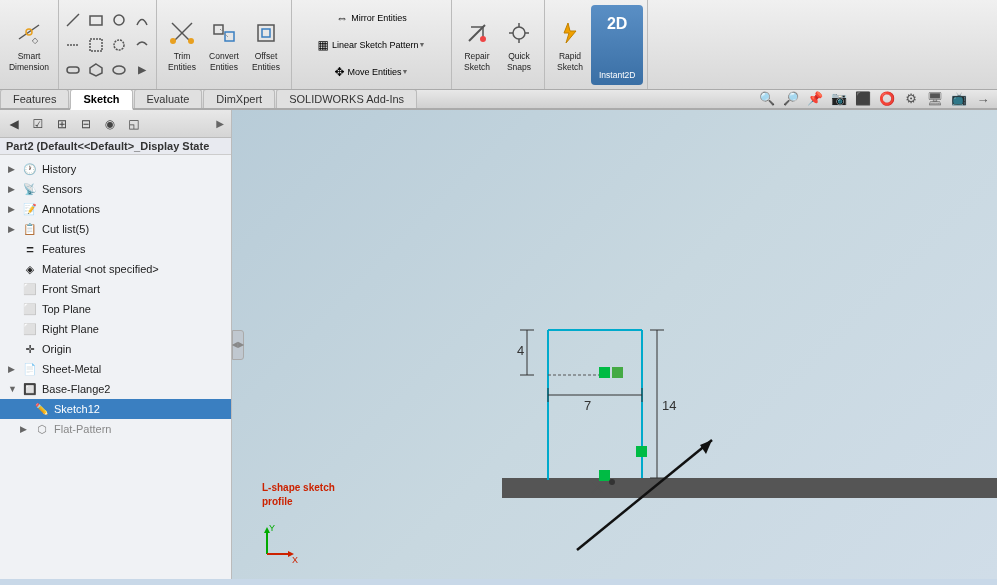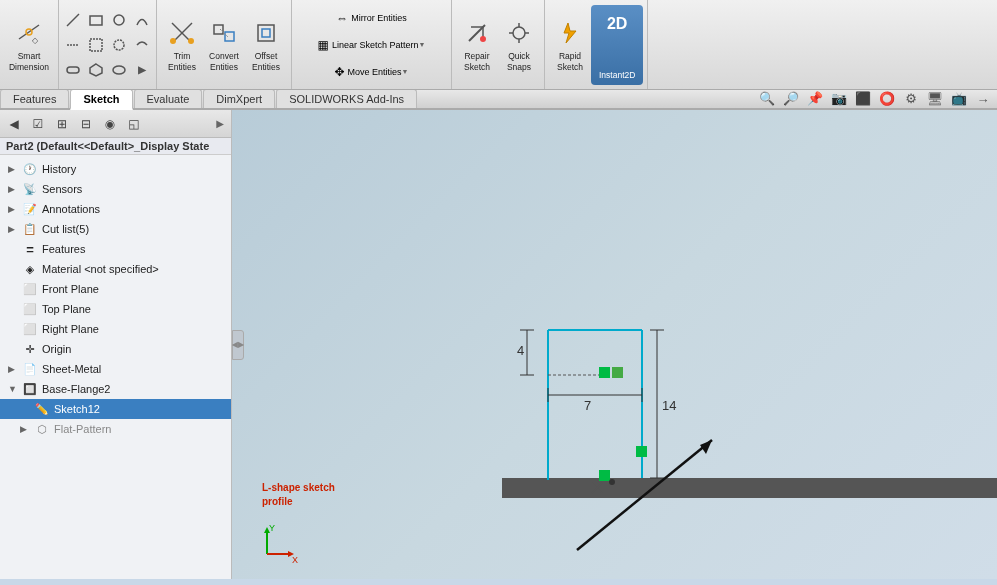--- a/index.html
+++ b/index.html
@@ -513,21 +513,21 @@
         <span>Features</span>
       </div>
       <div class="tree-item">
         <span class="tree-expand" style="visibility:hidden;">▶</span>
         <span class="tree-item-icon">◈</span>
         <span>Material &lt;not specified&gt;</span>
       </div>
       <div class="tree-item">
         <span class="tree-expand" style="visibility:hidden;">▶</span>
         <span class="tree-item-icon">⬜</span>
-        <span>Front Plane</span>
+        <span>Front Smart</span>
       </div>
       <div class="tree-item">
         <span class="tree-expand" style="visibility:hidden;">▶</span>
         <span class="tree-item-icon">⬜</span>
         <span>Top Plane</span>
       </div>
       <div class="tree-item">
         <span class="tree-expand" style="visibility:hidden;">▶</span>
         <span class="tree-item-icon">⬜</span>
         <span>Right Plane</span>

